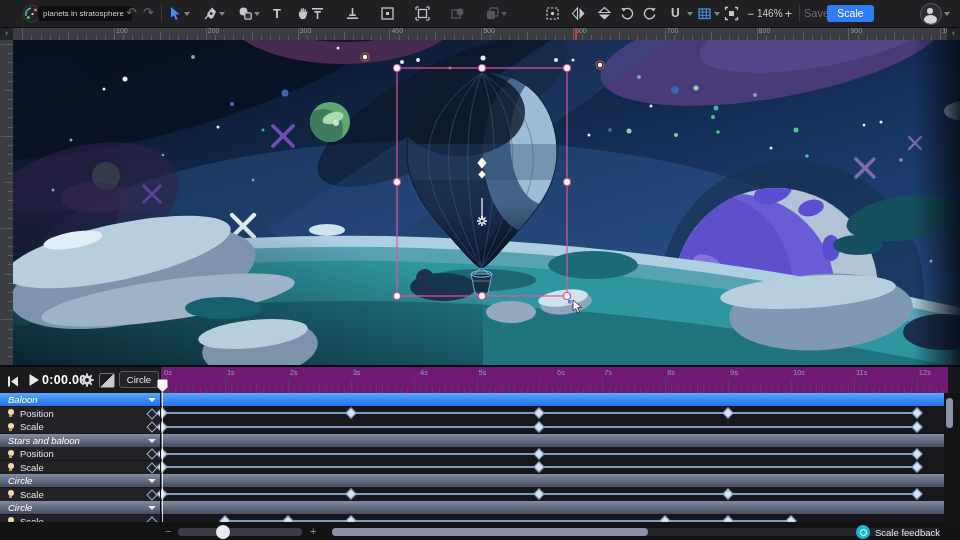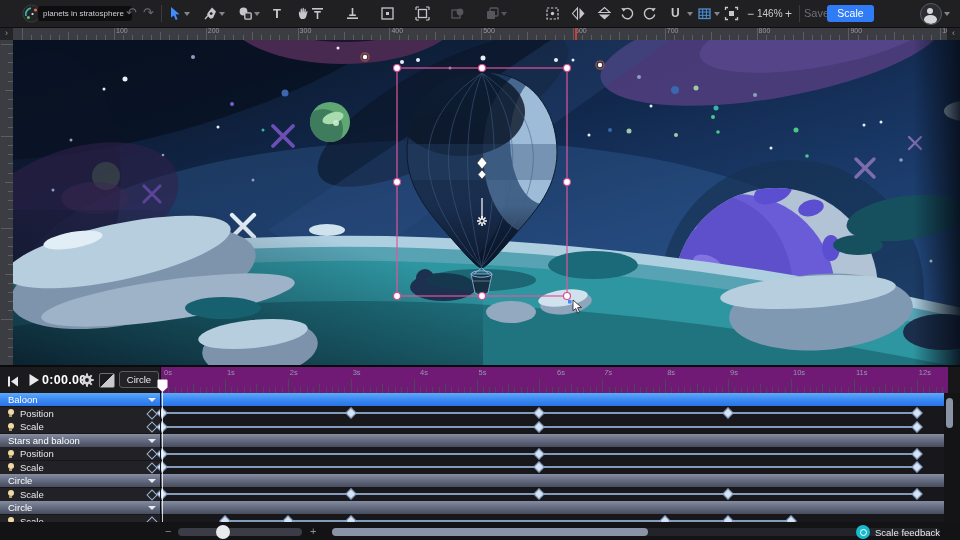--- a/index.html
+++ b/index.html
@@ -35,21 +35,21 @@
   
   #timeline{position:absolute;left:0;top:365px;width:960px;height:175px;background:#17171a;border-top:2px solid #0b0b0d;}
   #tl-controls{position:absolute;left:0;top:0;width:160px;height:26px;background:#1b1b1e;}
   #tl-ruler{position:absolute;left:160px;top:0;width:788px;height:26px;background:#701a75;overflow:hidden;}
   .tl-tick{position:absolute;bottom:0;width:1px;background:#454a57;}
   .tl-lab{position:absolute;top:1px;font-size:7.5px;color:#939AA8;}
   #tl-divider{position:absolute;left:160px;top:0;width:1px;height:155px;background:#0c0c0e;z-index:8;}
   .trow{position:absolute;left:0;width:944px;height:13px;}
   .trow.group{background:linear-gradient(180deg,#858da1 0%,#6a7186 40%,#474d5e 100%);}
   .trow.group.sel{background:linear-gradient(180deg,#5fa9fc 0%,#3d8cf2 45%,#2a73e9 100%);}
-  .tlabel{position:absolute;left:8px;top:0;font-size:9.5px;line-height:13px;color:#fff;}
+  .tlabel{position:absolute;left:8px;top:0;font-size:9.5px;line-height:13px;color:#fff;font-style:italic;}
   .chev-icon{position:absolute;left:148px;top:5px;width:0;height:0;border-left:4px solid transparent;border-right:4px solid transparent;border-top:4.5px solid #e8ebf0;}
   .propleft{position:absolute;left:0;width:160px;height:13px;background:#212126;}
   .plabel{position:absolute;left:20px;top:0;font-size:9.5px;line-height:13px;color:#e6e8ec;}
   .bulb-icon{position:absolute;left:7px;top:2.5px;width:7px;height:7px;}
   .bulb-icon .b1{position:absolute;left:0.5px;top:0;width:6px;height:6px;border-radius:50%;background:#f1d9a4;}
   .bulb-icon .b2{position:absolute;left:2px;top:5.5px;width:3px;height:2.5px;background:#bb9c69;}
   .kfadd-icon{position:absolute;left:148px;top:3px;width:6px;height:6px;border:1.2px solid #9db3d2;transform:rotate(45deg);}
   .lane{position:absolute;left:160px;width:784px;height:13px;background:#18181c;overflow:visible;}
   .track-line{position:absolute;top:5.5px;height:2px;background:#8aa3c4;opacity:.95;}
   .kf{position:absolute;top:2.5px;width:8px;height:8px;background:#d6e4f6;border:1px solid #7e99bd;transform:rotate(45deg);box-sizing:border-box;}

